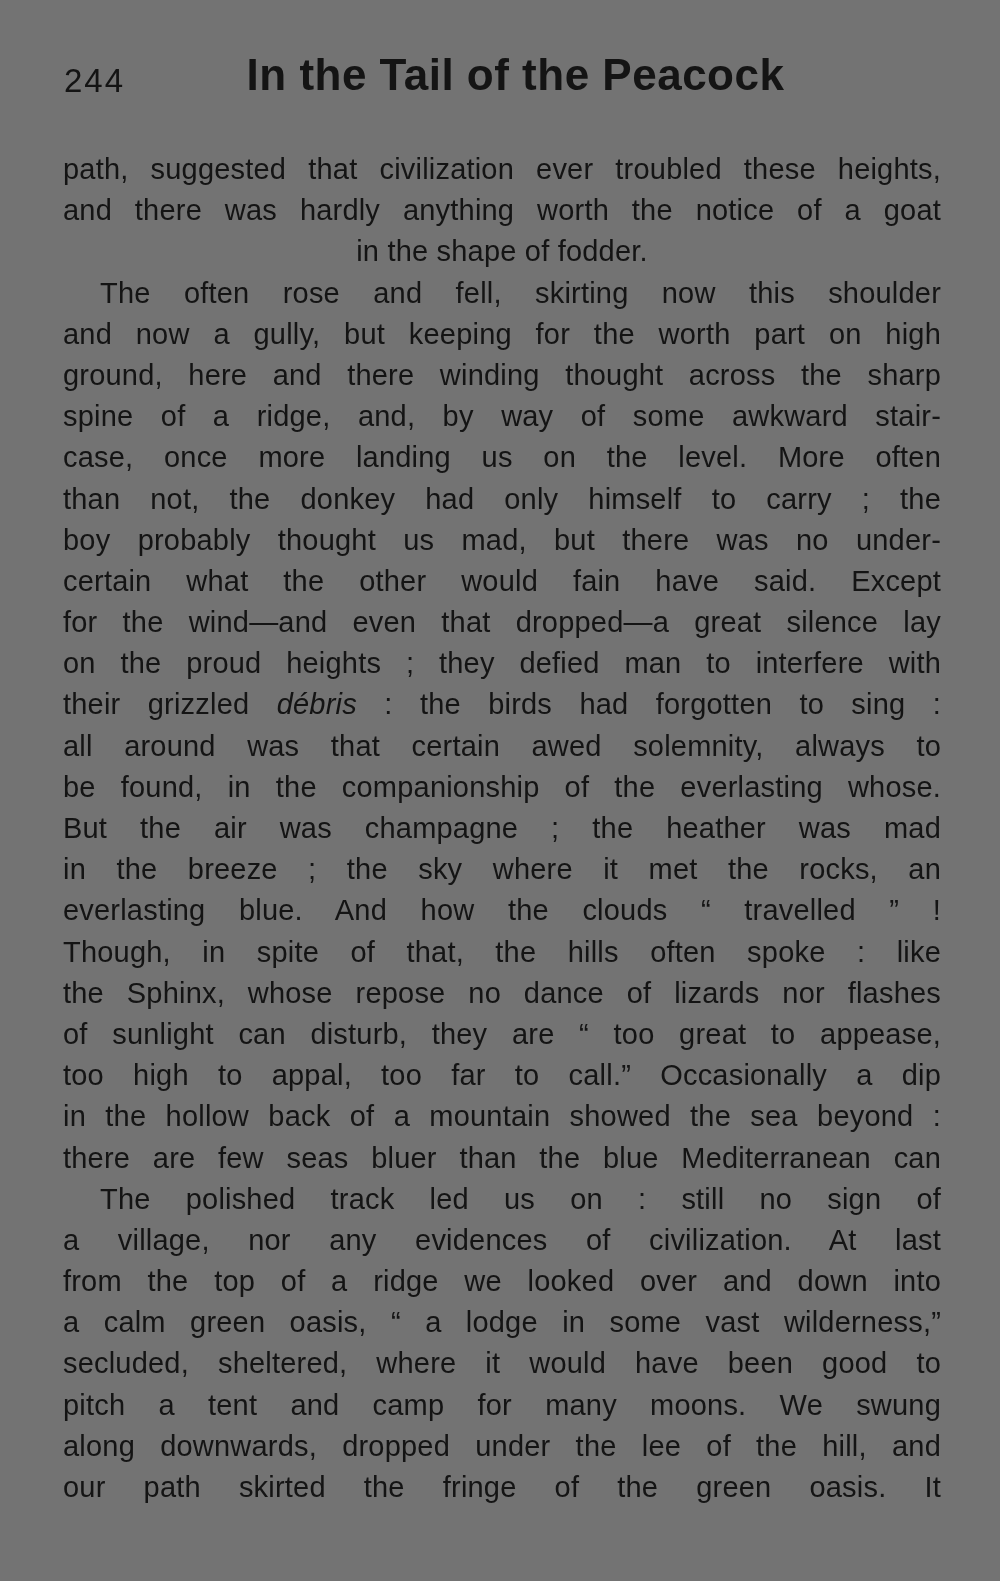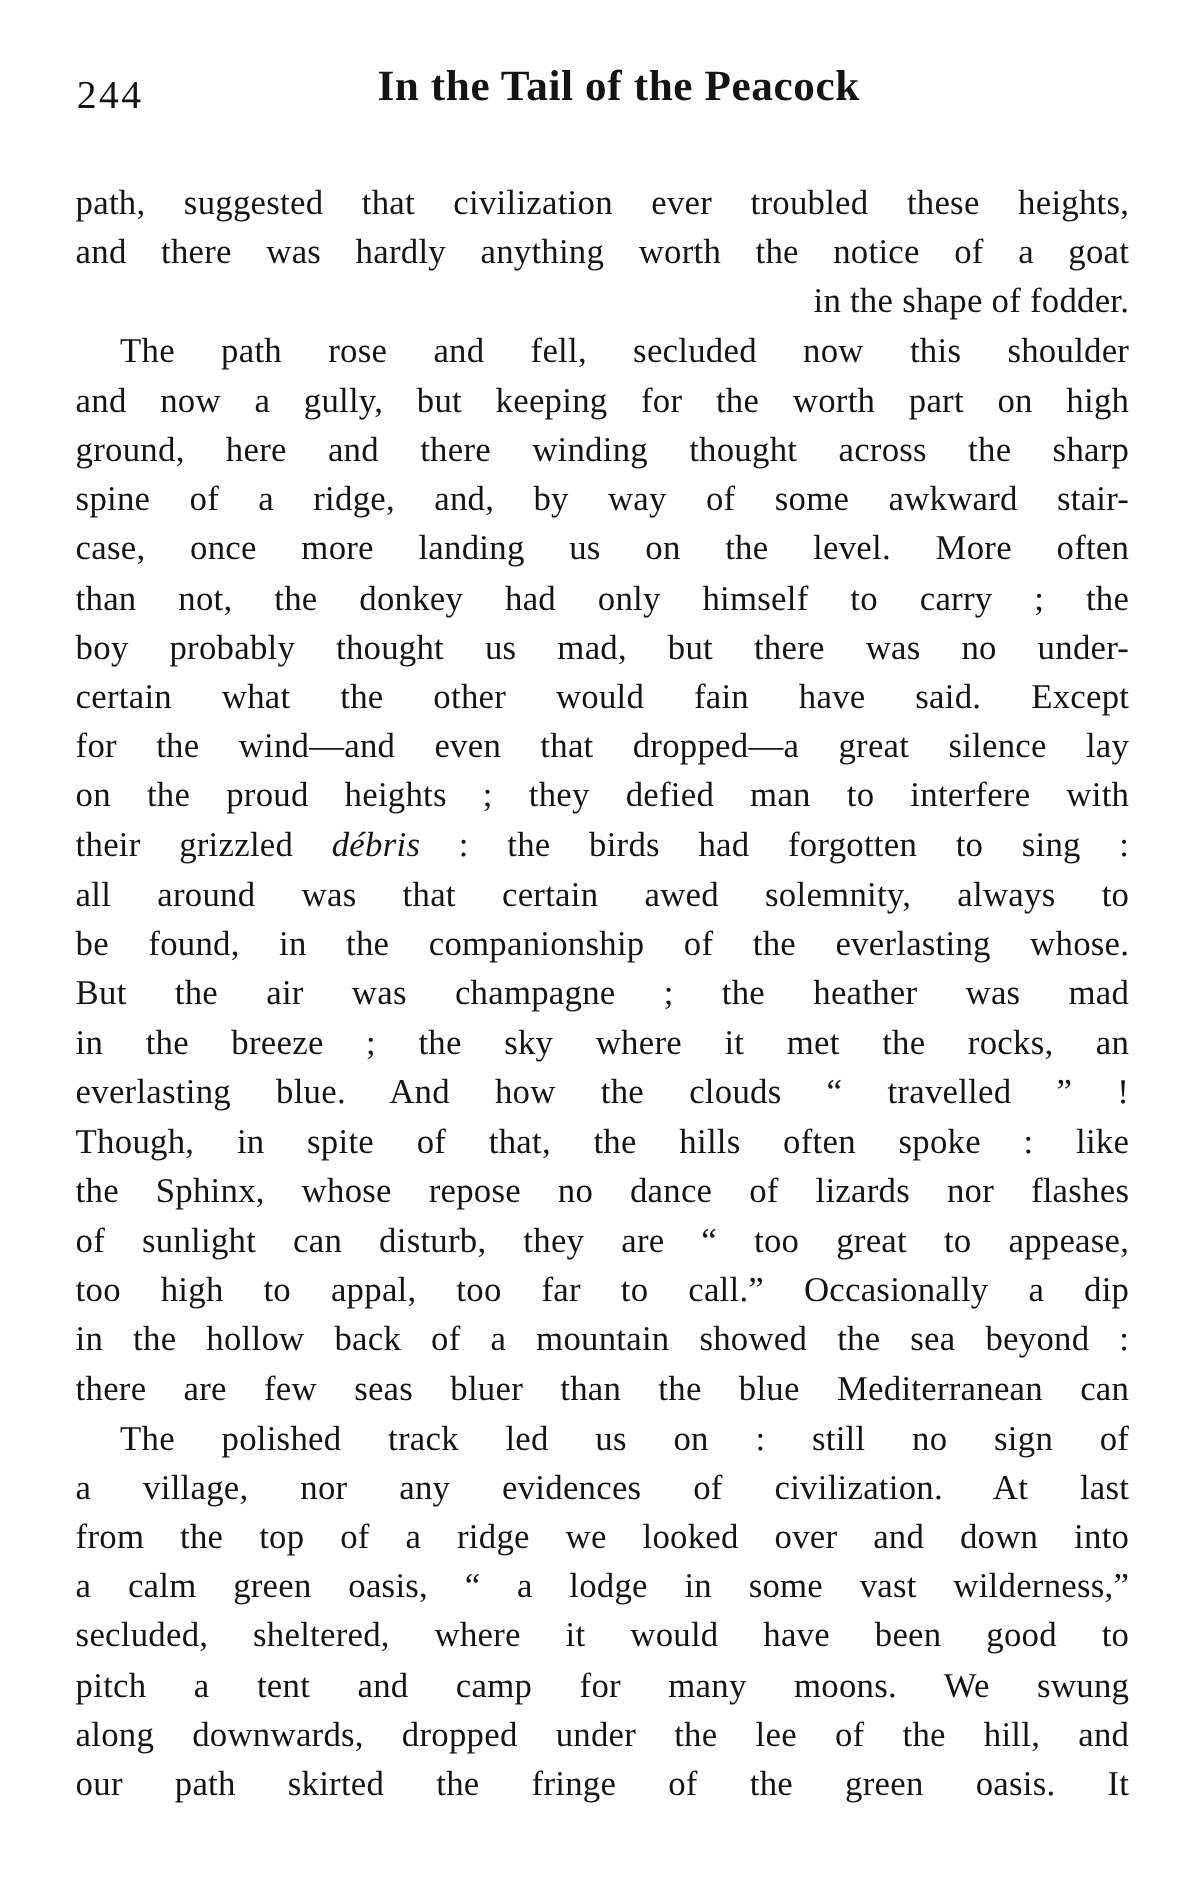--- a/index.html
+++ b/index.html
@@ -2,75 +2,75 @@
 <html><head>
 <meta charset="utf-8">
 <style>
   * { margin: 0; padding: 0; box-sizing: border-box; }
   html, body { background: #e8e8e8; }
   .page {
     position: relative;
     width: 1000px;
     height: 1581px;
     margin: 0 auto;
-    background: #ffffff;
+    background: #737373;
     color: #141414;
-    font-family: Liberation Serif, serif;
+    font-family: Liberation Sans, sans-serif;
     overflow: hidden;
   }
   .page-number {
     position: absolute;
     left: 64px;
     top: 62px;
     font-size: 33px;
     letter-spacing: 2px;
   }
   .running-title {
     position: absolute;
     left: 0;
     right: 0;
     top: 50px;
     text-align: center;
-    font-size: 36px;
+    font-size: 44px;
     font-weight: bold;
     letter-spacing: 0.5px;
     margin-left: 31px;
   }
   .text-block {
     position: absolute;
     left: 63px;
     top: 149px;
     width: 878px;
   }
   .line {
     font-size: 29px;
     height: 41.2px;
     line-height: 41.2px;
-    text-align: right;
+    text-align: center;
     letter-spacing: 0.2px;
   }
   .j {
     text-align: justify;
     text-align-last: justify;
   }
   .ind { text-indent: 37px; }
   .it { font-style: italic; }
 </style>
 </head>
 <body>
 
 <div class="page">
   <div class="page-number">244</div>
   <div class="running-title">In the Tail of the Peacock</div>
 
   <div class="text-block">
     <div class="line j">path, suggested that civilization ever troubled these heights,</div>
     <div class="line j">and there was hardly anything worth the notice of a goat</div>
     <div class="line">in the shape of fodder.</div>
-    <div class="line j ind">The path rose and fell, secluded now this shoulder</div>
+    <div class="line j ind">The often rose and fell, skirting now this shoulder</div>
     <div class="line j">and now a gully, but keeping for the worth part on high</div>
     <div class="line j">ground, here and there winding thought across the sharp</div>
     <div class="line j">spine of a ridge, and, by way of some awkward stair-</div>
     <div class="line j">case, once more landing us on the level. More often</div>
     <div class="line j">than not, the donkey had only himself to carry ; the</div>
     <div class="line j">boy probably thought us mad, but there was no under-</div>
     <div class="line j">certain what the other would fain have said. Except</div>
     <div class="line j">for the wind—and even that dropped—a great silence lay</div>
     <div class="line j">on the proud heights ; they defied man to interfere with</div>
     <div class="line j"><span>their grizzled </span><span class="it">débris</span><span> : the birds had forgotten to sing :</span></div>

